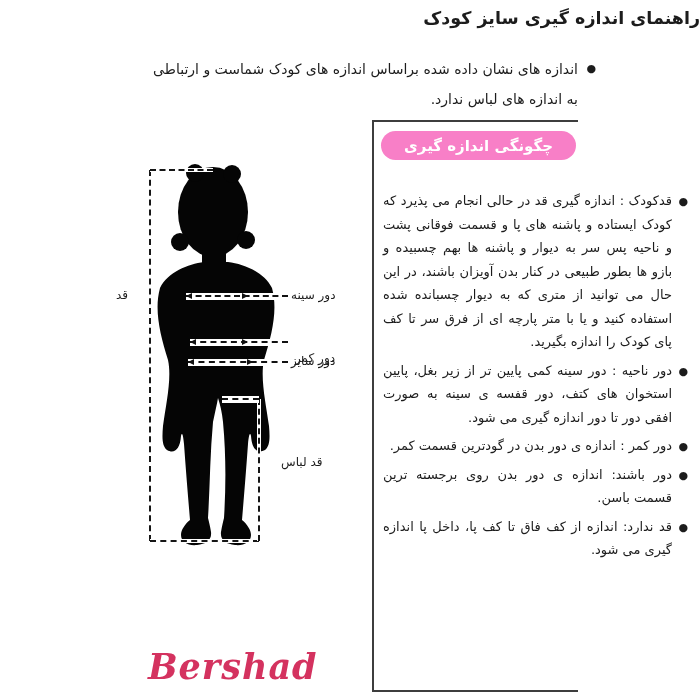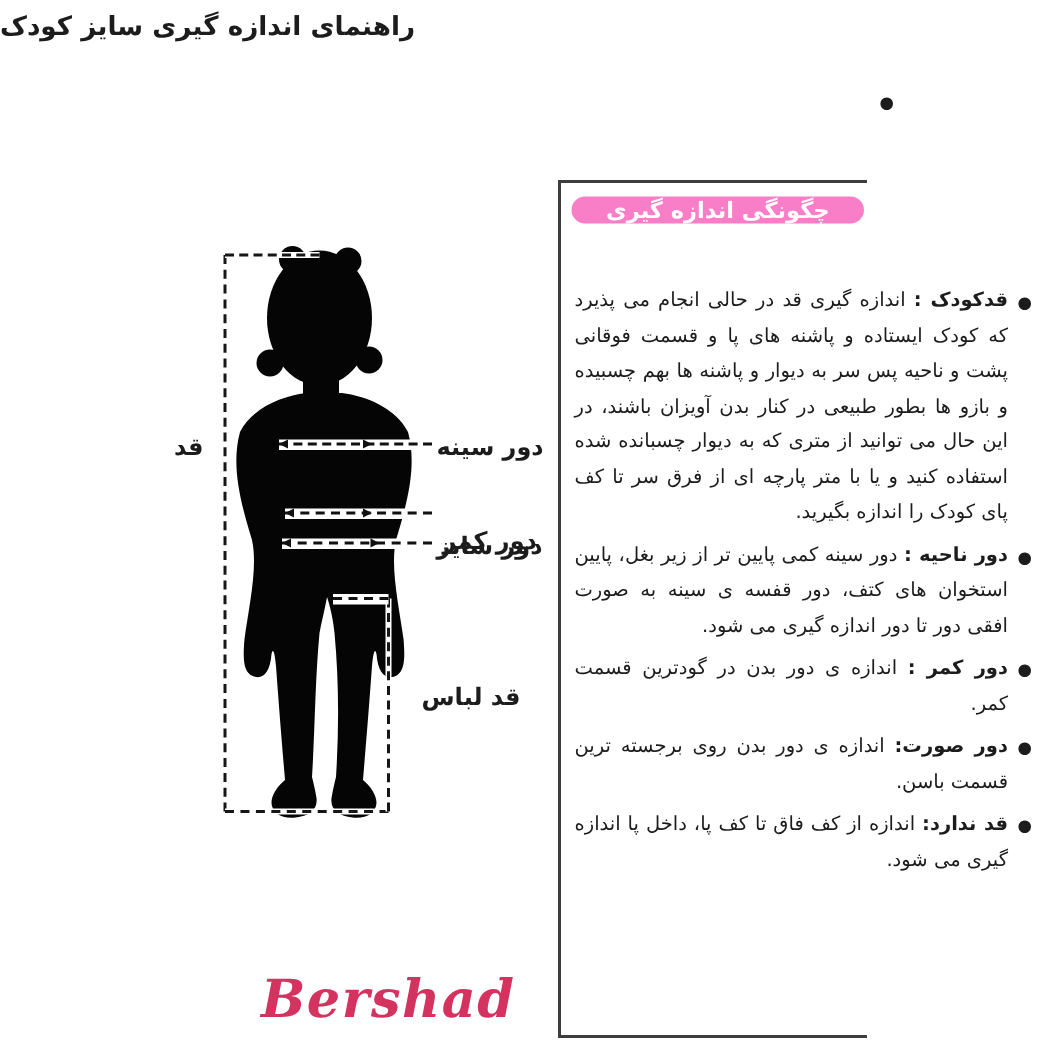--- a/index.html
+++ b/index.html
@@ -1,65 +1,69 @@
 <!DOCTYPE html>
 <html lang="fa"><head>
 <meta charset="utf-8">
 <style>
   html,body{margin:0;padding:0;}
   .stage{position:relative;width:700px;height:700px;background:#ffffff;overflow:hidden;
          font-family:"DejaVu Sans","Liberation Sans",sans-serif;color:#1c1c1c;}
   
-  .title{position:absolute;top:8px;left:0;width:700px;text-align:left;
+  .title{position:absolute;top:8px;left:0;width:700px;text-align:right;
          font-size:17.5px;font-weight:bold;direction:rtl;}
   
   .intro{position:absolute;top:54px;left:144px;width:452px;direction:rtl;
          font-size:14px;line-height:30px;text-align:right;}
   .intro .line{position:relative;padding-right:18px;}
   .intro .line.no-dot{padding-right:18px;}
   .dot{position:absolute;right:0;top:0;font-size:11px;}
   
   .figure{position:absolute;left:0;top:0;}
   .silhouette{position:absolute;left:150px;top:164px;}
   .vdash{position:absolute;width:4px;background:#fff;}
   .vdash i{position:absolute;left:1px;top:0;bottom:0;border-left:2px dashed #161616;}
   .hdash{position:absolute;height:4px;background:#fff;}
   .hdash i{position:absolute;top:1px;left:0;right:0;border-top:2px dashed #161616;}
   .mline{position:absolute;height:7px;background:#fff;}
   .mline i{position:absolute;top:2px;left:0;right:0;border-top:2px dashed #111;}
   .arr{position:absolute;top:0;width:0;height:0;border-top:3.5px solid transparent;border-bottom:3.5px solid transparent;}
   .arr.left{border-right:6px solid #111;}
   .arr.right{border-left:6px solid #111;}
-  .mlabel{position:absolute;direction:rtl;font-size:16px;font-weight:bold;white-space:nowrap;}
+  .mlabel{position:absolute;direction:rtl;font-size:12px;font-weight:normal;white-space:nowrap;}
   
   .panel-border-left{position:absolute;left:372px;top:120px;width:0;height:570px;border-left:2px solid #3d3d3d;}
   .panel-border-top{position:absolute;left:372px;top:120px;width:206px;height:0;border-top:2px solid #3d3d3d;}
   .panel-border-bottom{position:absolute;left:372px;top:690px;width:206px;height:0;border-top:2px solid #3d3d3d;}
-  .panel-header{position:absolute;left:381px;top:131px;width:195px;height:18px;background:#f87fc7;
+  .panel-header{position:absolute;left:381px;top:131px;width:195px;height:29px;background:#f87fc7;
                 border-radius:16px;color:#ffffff;font-size:15px;font-weight:bold;direction:rtl;
                 display:flex;align-items:center;justify-content:center;}
   .panel-body{position:absolute;left:383px;top:189px;width:305px;direction:rtl;
               font-size:13px;line-height:23.5px;text-align:justify;}
   .item{position:relative;padding-right:16px;margin-bottom:5px;}
   .item .dot{top:1px;}
-  .item b{font-weight:bold;}
+  .item b{font-weight:normal;}
   
   .brand{position:absolute;left:148px;top:646px;font-family:"DejaVu Serif","Liberation Serif",serif;
-         font-style:italic;font-weight:bold;font-size:35px;color:#d4325f;letter-spacing:1px;margin-left:26px;}
+         font-style:italic;font-weight:bold;font-size:35px;color:#d4325f;letter-spacing:1px;}
 </style>
 </head>
 <body>
 
 <div class="stage">
 
   <div class="title">راهنمای اندازه گیری سایز کودک</div>
 
   <div class="intro">
     <div class="line">
       <span class="dot">●</span>
+      <span>اندازه های نشان داده شده براساس اندازه های کودک شماست و ارتباطی</span>
+    </div>
+    <div class="line no-dot">
+      <span>به اندازه های لباس ندارد.</span>
     </div>
   </div>
 
   <div class="figure">
 
     <svg class="silhouette" width="132" height="385" viewBox="0 0 132 385">
       <g fill="#050505">
         <ellipse cx="63" cy="48" rx="35" ry="45"></ellipse>
         <circle cx="45" cy="9" r="9"></circle>
         <circle cx="82" cy="10" r="9"></circle>
@@ -155,21 +159,21 @@
       <b>دور ناحیه :</b>
       <span>دور سینه کمی پایین تر از زیر بغل، پایین استخوان های کتف، دور قفسه ی سینه به صورت افقی دور تا دور اندازه گیری می شود.</span>
     </div>
     <div class="item">
       <span class="dot">●</span>
       <b>دور کمر :</b>
       <span>اندازه ی دور بدن در گودترین قسمت کمر.</span>
     </div>
     <div class="item">
       <span class="dot">●</span>
-      <b>دور صورت:</b>
+      <b>دور باشند:</b>
       <span>اندازه ی دور بدن روی برجسته ترین قسمت باسن.</span>
     </div>
     <div class="item">
       <span class="dot">●</span>
       <b>قد ندارد:</b>
       <span>اندازه از کف فاق تا کف پا، داخل پا اندازه گیری می شود.</span>
     </div>
   </div>
 
   <div class="brand">Bershad</div>

